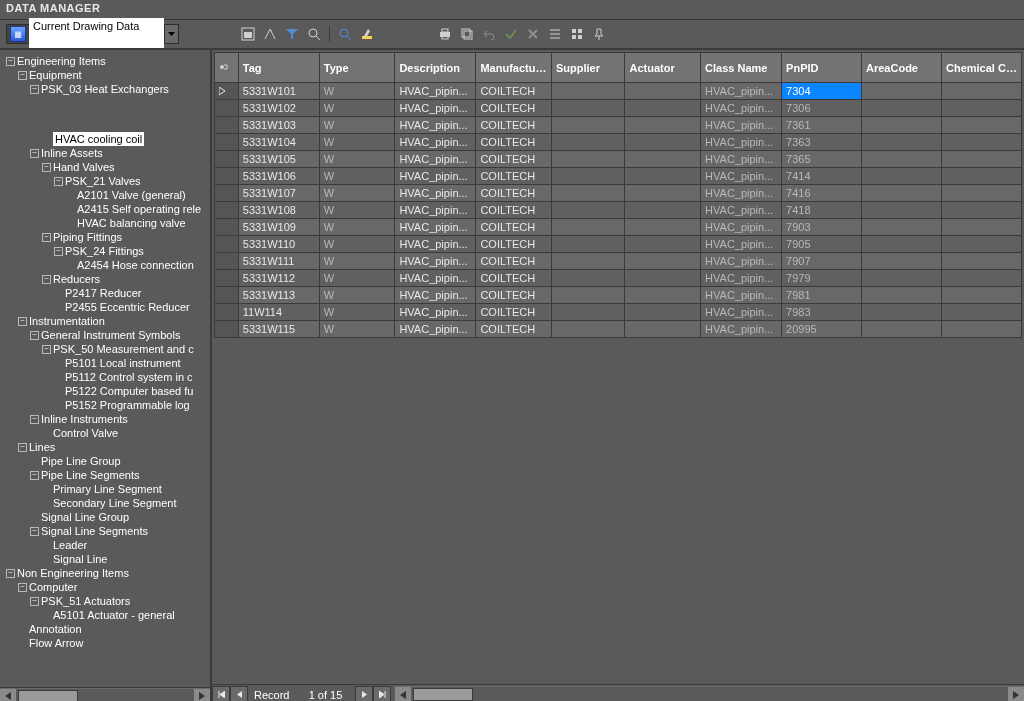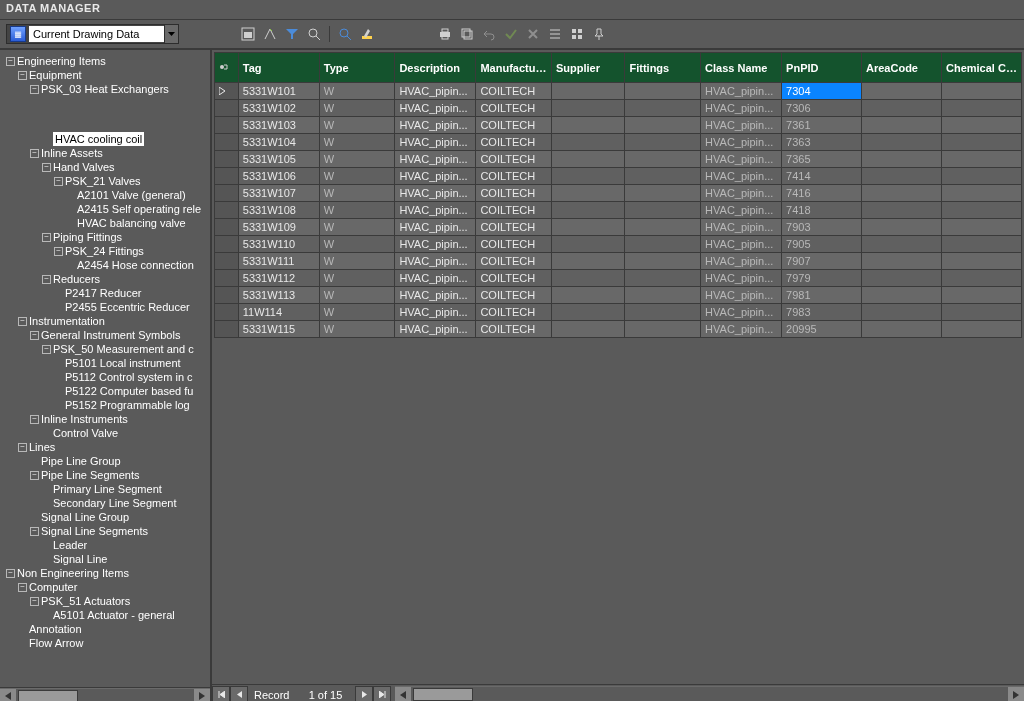--- a/index.html
+++ b/index.html
@@ -2,21 +2,21 @@
 <html><head>
 <meta charset="utf-8">
 <style>
   * { box-sizing: border-box; margin: 0; padding: 0; font-family: "Segoe UI", Tahoma, sans-serif; }
   body { background: #5a5a5a; color: #e8e8e8; font-size: 11px; width: 1024px; height: 701px; overflow: hidden; }
 
   .title-bar { height: 20px; padding: 2px 6px; font-weight: 600; letter-spacing: 0.5px; color: #e8e8e8; border-bottom: 1px solid #3a3a3a; }
   .toolbar-row { display: flex; align-items: center; gap: 4px; padding: 4px 6px; }
   .combo { display: flex; align-items: center; background: #444; border: 1px solid #2d2d2d; height: 20px; }
   .combo-icon { width: 16px; height: 16px; margin: 0 3px; background: linear-gradient(#6fa0ff, #2b5dd6); border: 1px solid #173a8c; display: flex; align-items: center; justify-content: center; font-size: 8px; color: #fff; }
-  .combo-text { background: #fff; color: #000; padding: 1px 25px 1px 4px; height: 16px; line-height: 14px; }
+  .combo-text { background: #fff; color: #000; padding: 1px 25px 1px 4px; height: 32px; line-height: 14px; }
   .combo-arrow { width: 14px; height: 18px; display: flex; align-items:center; justify-content:center; background: #6a6a6a; border-left:1px solid #2d2d2d; }
   .combo-arrow svg { width:7px; height:4px; }
   .tb-btns { display:flex; align-items:center; gap:4px; }
   .tb-btn { width:18px; height:18px; display:flex; align-items:center; justify-content:center; color:#d0d0d0; }
   .tb-btn svg { width:14px; height:14px; }
   .tb-btn.disabled { opacity:0.45; }
   .tb-sep { width:1px; height:16px; background:#3a3a3a; margin:0 2px; }
 
   .main { display:flex; height: 656px; }
   .left { width: 210px; background:#5a5a5a; border-top:2px solid #3a3a3a; display:flex; flex-direction:column; }
@@ -28,21 +28,21 @@
   .tn.sel { background:#fff; color:#000; padding:0 2px; }
   .hscroll { height:17px; background:#6a6a6a; border-top:1px solid #3a3a3a; display:flex; align-items:center; }
   .hscroll .arrow { width:16px; height:15px; background:#8a8a8a; display:flex; align-items:center; justify-content:center; }
   .hscroll .track { flex:1; background:#5a5a5a; height:15px; position:relative; }
   .hscroll .thumb { position:absolute; left:2px; top:1px; height:13px; width:60px; background:#9a9a9a; border:1px solid #3a3a3a; }
 
   .right { flex:1; display:flex; flex-direction:column; border-left:2px solid #3a3a3a; border-top:2px solid #3a3a3a; }
   .grid-wrap { flex:1; padding:2px; overflow:hidden; position:relative; }
   .grid { border:1px solid #3a3a3a; width:100%; border-collapse:collapse; table-layout:fixed; }
   .grid th, .grid td { border:1px solid #3a3a3a; padding:2px 4px; text-align:left; overflow:hidden; text-overflow:ellipsis; white-space:nowrap; height:17px; }
-  .grid th { background:#14532d; color:#fff; font-weight:600; height:30px; vertical-align:middle; }
+  .grid th { background:#737373; color:#fff; font-weight:600; height:30px; vertical-align:middle; }
   .grid tbody tr { background:#686868; }
   .grid tbody tr:nth-child(even) { background:#606060; }
   .grid td.ro { color:#b8b8b8; }
   .grid td.hl { background:#0a84ff; color:#fff; }
   .row-sel-hdr { width:22px; }
   .row-sel { background:#555 !important; text-align:center; }
   .row-ind { display:inline-block; }
   .row-ind svg { width:6px; height:8px; }
   .col-tag{width:75px}.col-type{width:70px}.col-desc{width:75px}.col-manu{width:70px}.col-supp{width:68px}.col-comm{width:70px}.col-class{width:75px}.col-pnp{width:74px}.col-area{width:74px}.col-chem{width:74px}
 
@@ -344,21 +344,21 @@
           <tr>
             <th class="row-sel-hdr"><svg width="10" height="10" viewBox="0 0 10 10">
                   <circle cx="3" cy="5" r="2" fill="#d0d0d0"></circle>
                   <path d="M5,3 L8,3 L8,7 L5,7" fill="none" stroke="#d0d0d0"></path>
                 </svg></th>
             <th class="col-tag">Tag</th>
             <th class="col-type">Type</th>
             <th class="col-desc">Description</th>
             <th class="col-manu">Manufacturer</th>
             <th class="col-supp">Supplier</th>
-            <th class="col-comm">Fittings</th>
+            <th class="col-comm">Actuator</th>
             <th class="col-class">Class Name</th>
             <th class="col-pnp">PnPID</th>
             <th class="col-area">AreaCode</th>
             <th class="col-chem">Chemical Class</th>
           </tr>
         </thead>
         <tbody id="grid-body">
             <tr>
               <td class="row-sel"><span class="row-ind"><svg viewBox="0 0 6 8">
                     <path d="M0,0 L6,4 L0,8 Z" fill="none" stroke="#e8e8e8"></path>

